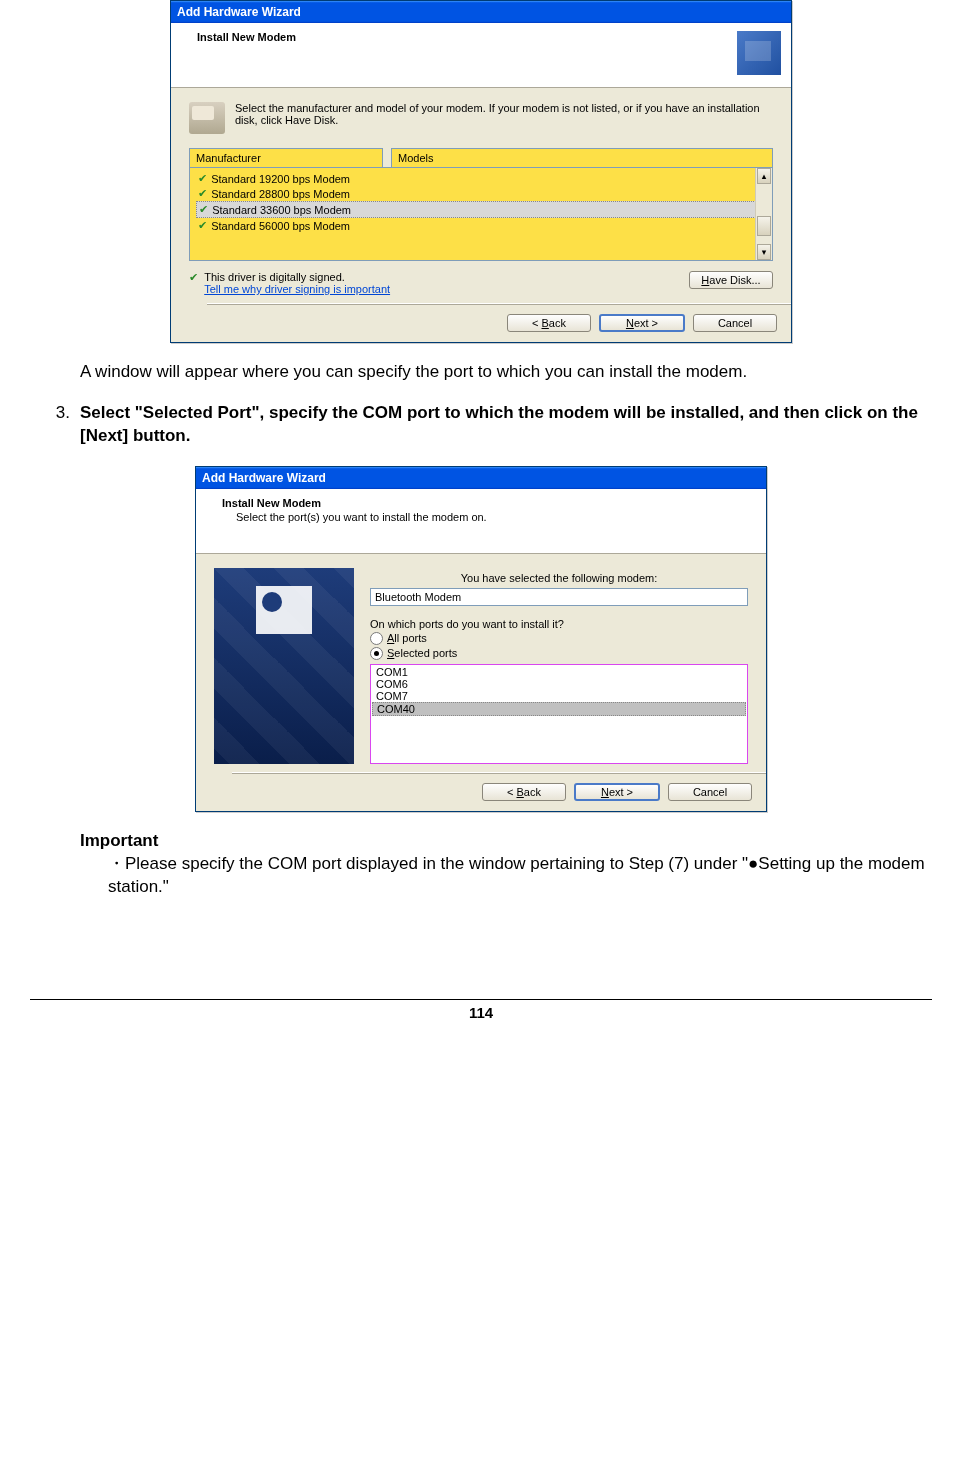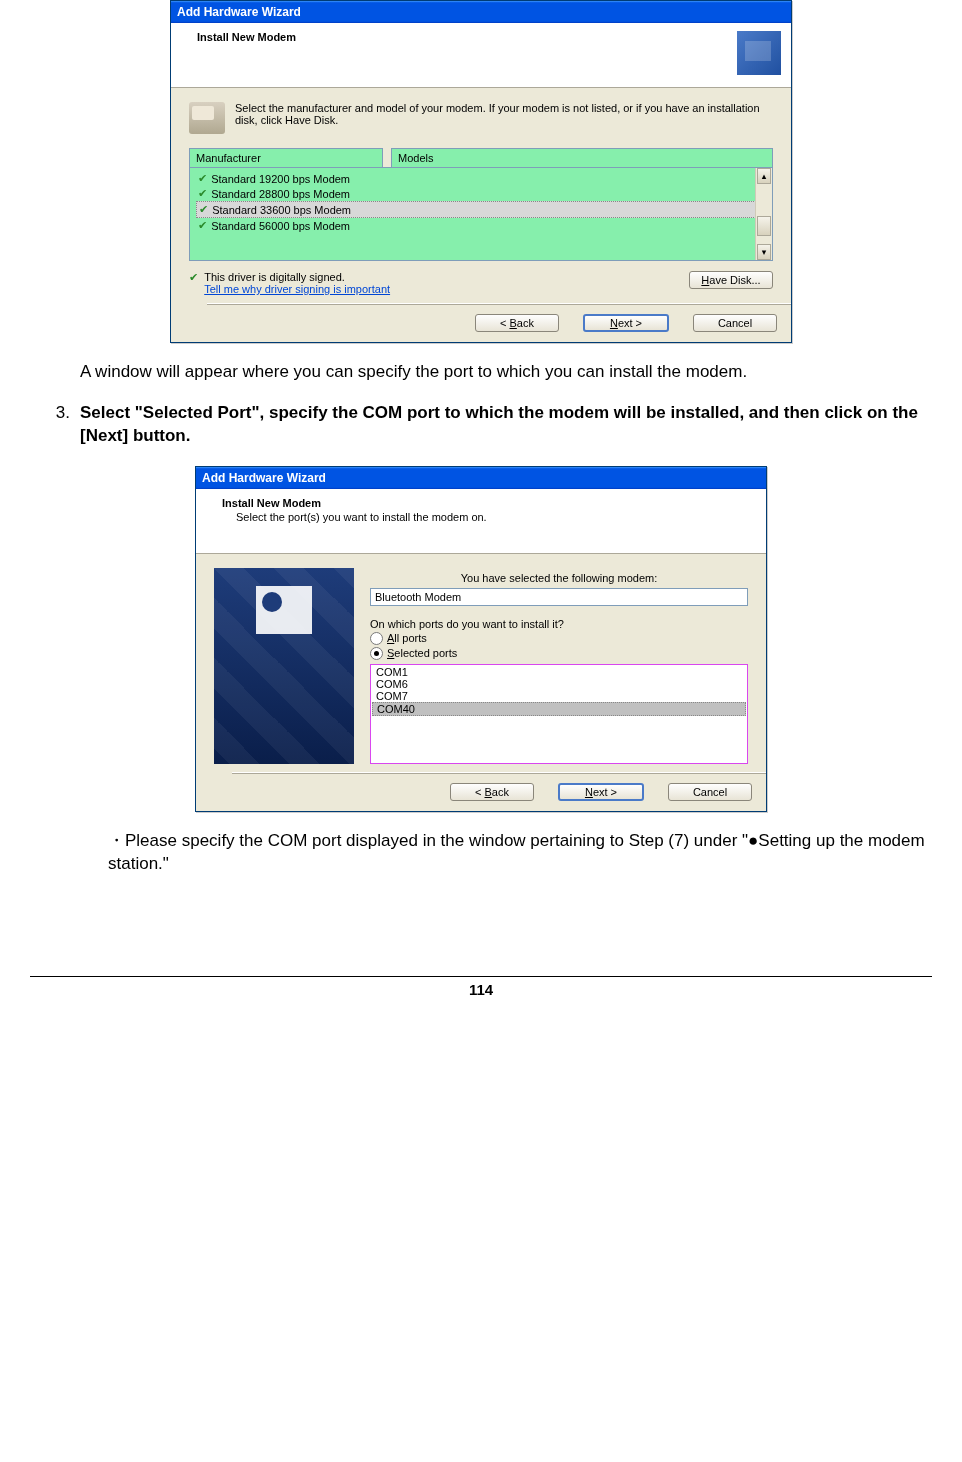--- a/index.html
+++ b/index.html
@@ -87,21 +87,21 @@
     width:22px; height:14px;
     background:#efe8d8;
     border-radius:2px;
   }
   .col-headers {
     display: flex;
     gap: 8px;
   }
   .col-header-box, .listbox {
     border: 1px solid #7f9db9;
-    background: #86efac;
+    background: #fde047;
     padding: 3px 6px;
   }
   .listbox {
     height: 86px;
     overflow: hidden;
     position: relative;
   }
   .mfr-col { width: 180px; }
   .mdl-col { flex: 1; position: relative; }
   .mdl-col .scrollbar {
@@ -168,21 +168,21 @@
   .xp-btn.default {
     border: 2px solid #4a7ac8;
     padding: 1px 0;
   }
   .xp-footer {
     border-top: 1px solid #fff;
     box-shadow: inset 0 1px 0 #aca899;
     padding: 10px 14px;
     display: flex;
     justify-content: flex-end;
-    gap: 24px;
+    gap: 8px;
     margin-left: 36px;
   }
   
   .sidebar-graphic {
     width: 140px;
     background: #1e3c7a;
     background-image:
       linear-gradient(45deg, rgba(255,255,255,.05) 25%, transparent 25%, transparent 50%, rgba(255,255,255,.05) 50%, rgba(255,255,255,.05) 75%, transparent 75%),
       linear-gradient(#1e3c7a,#0a1e4a);
     background-size: 60px 60px, 100% 100%;
@@ -352,20 +352,21 @@
       </div>
     </div>
     <div class="xp-footer">
       <div class="xp-btn">&lt; <span class="underline">B</span>ack</div>
       <div class="xp-btn default"><span class="underline">N</span>ext &gt;</div>
       <div class="xp-btn">Cancel</div>
     </div>
   </div>
 
   <div class="important-block">
+    <div class="hdr">Important</div>
     <div class="body">・Please specify the COM port displayed in the window pertaining to Step (7) under "●Setting up the modem station."</div>
   </div>
 
 </div>
 
 <div class="page-footer">
   <span>114</span>
 </div>
 
 </body></html>

